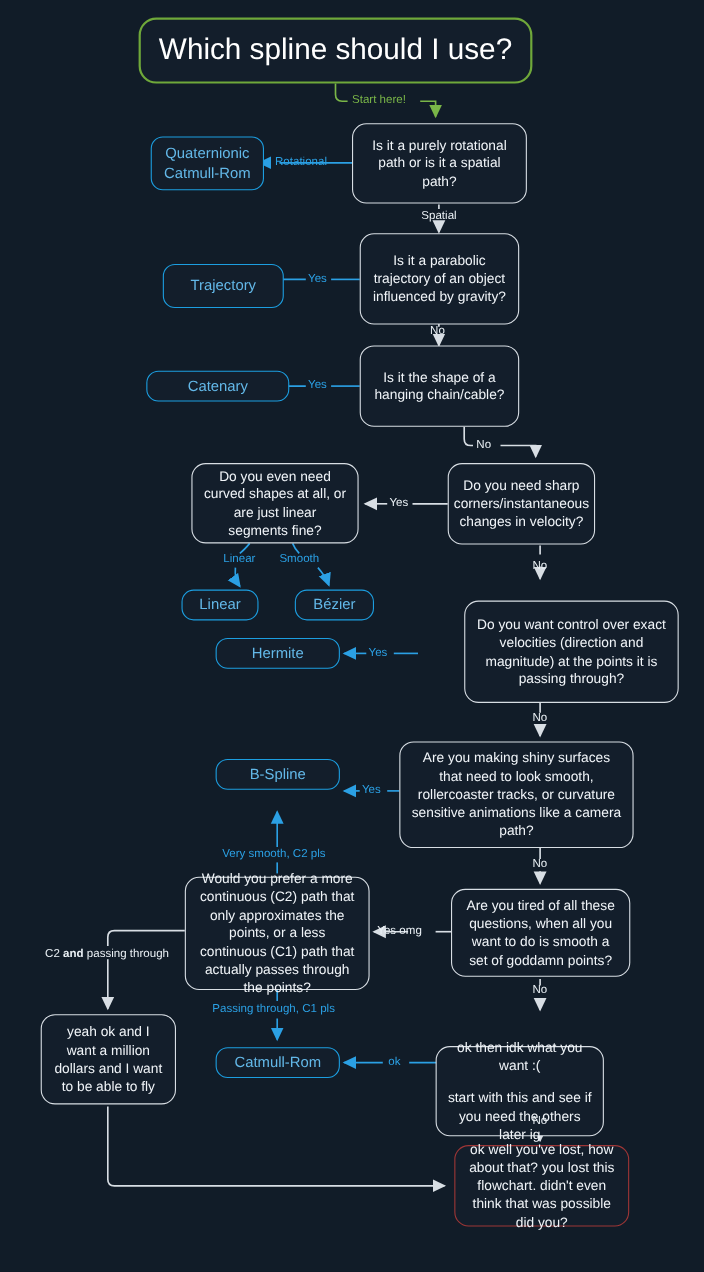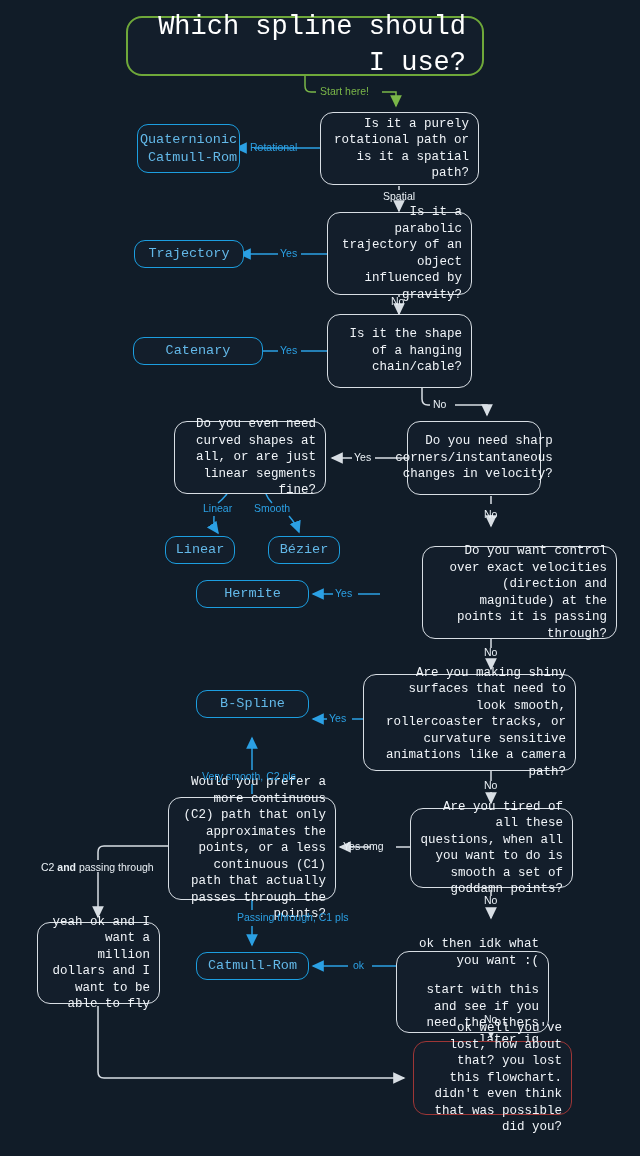--- a/index.html
+++ b/index.html
@@ -22,28 +22,27 @@
     position: absolute; left: 0; top: 0;
     width: 640px; height: 1156px;
     pointer-events: none;
   }
   .node {
     position: absolute;
     box-sizing: border-box;
     display: flex;
     align-items: center;
     justify-content: center;
-    text-align: right;
+    text-align: center;
     border-radius: 13px;
     border: 1.6px solid #d8dee4;
     background: #131e2b;
     color: #f0f4f8;
     line-height: 1.32;
     padding: 5px 9px;
-    font-family: Liberation Mono, monospace;
   }
   .node.title {
     border: 2px solid #6fa83a;
     border-radius: 16px;
     font-size: 27px;
     color: #ffffff;
     padding: 6px 16px;
   }
   .node.answer {
     border: 1.8px solid #1c9ee0;
@@ -164,21 +163,21 @@
   </div>
 
   <div class="node answer a" style="left:137px; top:124px; width:103px; height:49px;">
     <span>Quaternionic Catmull-Rom</span>
   </div>
 
   <div class="node q" style="left:327px; top:212px; width:145px; height:83px;">
     <span>Is it a parabolic trajectory of an object influenced by gravity?</span>
   </div>
 
-  <div class="node answer a" style="left:134px; top:240px; width:110px; height:28px;border-radius:11px;">
+  <div class="node answer a" style="left:148px; top:240px; width:110px; height:40px;border-radius:11px;">
     <span>Trajectory</span>
   </div>
 
   <div class="node q" style="left:327px; top:314px; width:145px; height:74px;">
     <span>Is it the shape of a hanging chain/cable?</span>
   </div>
 
   <div class="node answer a" style="left:133px; top:337px; width:130px; height:28px;">
     <span>Catenary</span>
   </div>
@@ -305,21 +304,21 @@
   </div>
 
   <div class="lbl" style="left:343px; top:841px;">
     <span>Yes omg</span>
   </div>
 
   <div class="lbl" style="left:484px; top:895px;">
     <span>No</span>
   </div>
 
-  <div class="lbl blue" style="left:193px; top:912px;margin-left:44px;">
+  <div class="lbl blue" style="left:193px; top:912px;">
     <span>Passing through, C1 pls</span>
   </div>
 
   <div class="lbl" style="left:41px; top:862px;">
     <span>C2 </span><b>and</b><span> passing through</span>
   </div>
 
   <div class="lbl blue" style="left:353px; top:960px;">
     <span>ok</span>
   </div>

